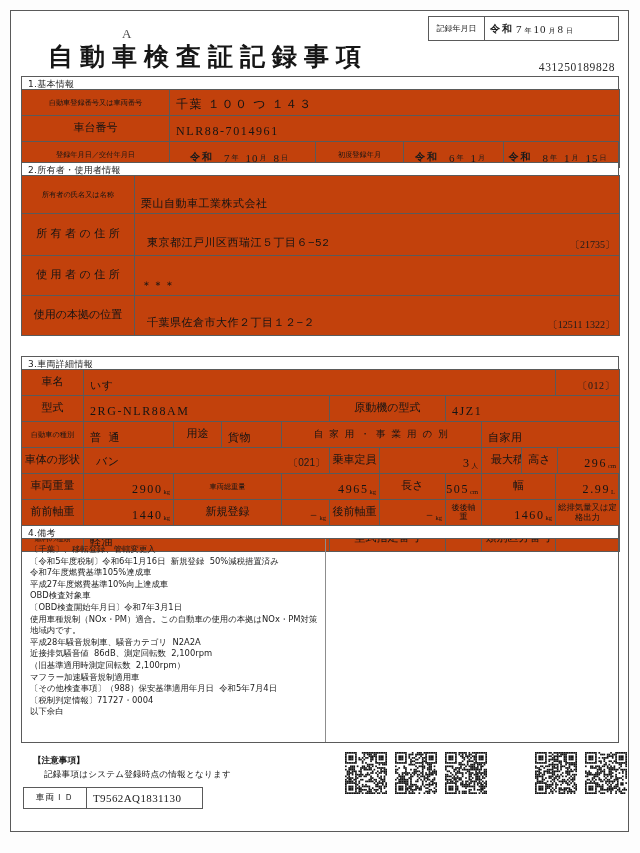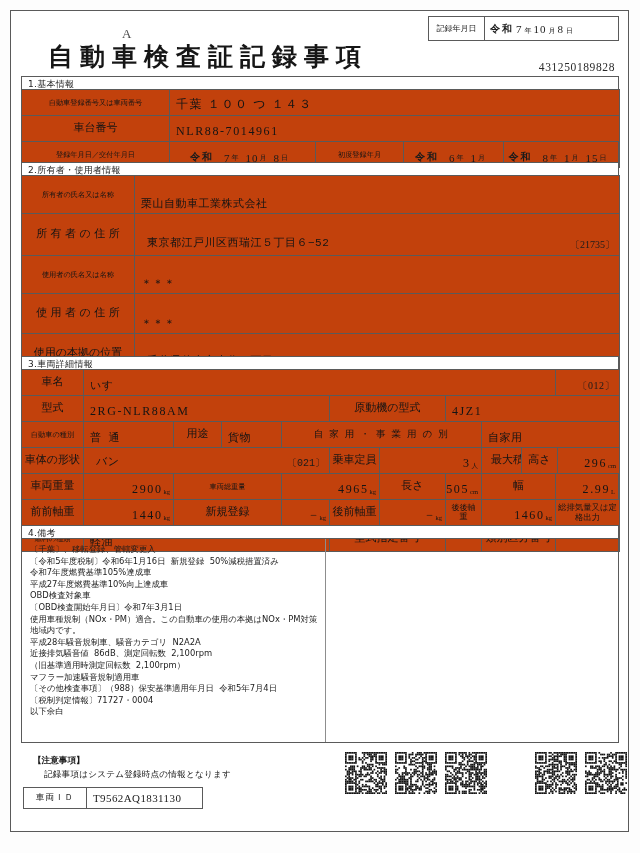--- a/index.html
+++ b/index.html
@@ -359,24 +359,20 @@
         <td class="val val-jp" style="height:38px">栗山自動車工業株式会社</td>
       </tr>
       <tr>
         <td class="lbl mid" style="height:42px">所 有 者 の 住 所</td>
         <td style="height:42px; position:relative">
           <div class="val val-jp" style="position:absolute; left:6px; bottom:3px;">東京都江戸川区西瑞江５丁目６−52</div>
           <div style="position:absolute; right:4px; bottom:3px; font-family:'Liberation Serif',serif; font-size:10px;">〔21735〕</div>
         </td>
       </tr>
       <tr>
-        <td class="lbl lbl-sm mid" style="height:38px">使用者の氏名又は名称</td>
-        <td class="val val-jp" style="height:38px">＊＊＊</td>
-      </tr>
-      <tr>
         <td class="lbl mid" style="height:40px">使 用 者 の 住 所</td>
         <td class="val val-jp" style="height:40px">＊＊＊</td>
       </tr>
       <tr>
         <td class="lbl mid" style="height:40px">使用の本拠の位置</td>
         <td style="height:40px; position:relative">
           <div class="val val-jp" style="position:absolute; left:6px; bottom:3px;">千葉県佐倉市大作２丁目１２−２</div>
           <div style="position:absolute; right:4px; bottom:3px; font-family:'Liberation Serif',serif; font-size:10px;">〔12511 1322〕</div>
         </td>
       </tr>
@@ -419,21 +415,21 @@
         <td class="lbl mid">用途</td>
         <td class="val val-jp">貨物</td>
         <td class="lbl mid" colspan="4" style="font-size:9.5px; letter-spacing:1.5px;">自 家 用 ・ 事 業 用 の 別</td>
         <td class="val val-jp" colspan="2">自家用</td>
       </tr>
 
       <tr>
         <td class="lbl mid">車体の形状</td>
         <td colspan="4" style="position:relative">
           <div class="val val-jp" style="position:absolute; left:6px; bottom:2px;">バン</div>
-          <div style="position:absolute; right:4px; bottom:3px; font-family:Liberation Mono, monospace; font-size:10px;">〔021〕</div>
+          <div style="position:absolute; right:4px; bottom:3px; font-family:Liberation Sans, sans-serif; font-size:10px;">〔021〕</div>
         </td>
         <td class="lbl mid">乗車定員</td>
         <td class="val val-r" colspan="2"><span>3</span><span class="unit">人</span></td>
         <td class="lbl mid">最大積載量</td>
         <td class="val val-r"><span>1900</span><span class="unit">kg</span></td>
       </tr>
 
       <tr>
         <td class="lbl mid">車両重量</td>
         <td class="val val-r"><span>2900</span><span class="unit">kg</span></td>

